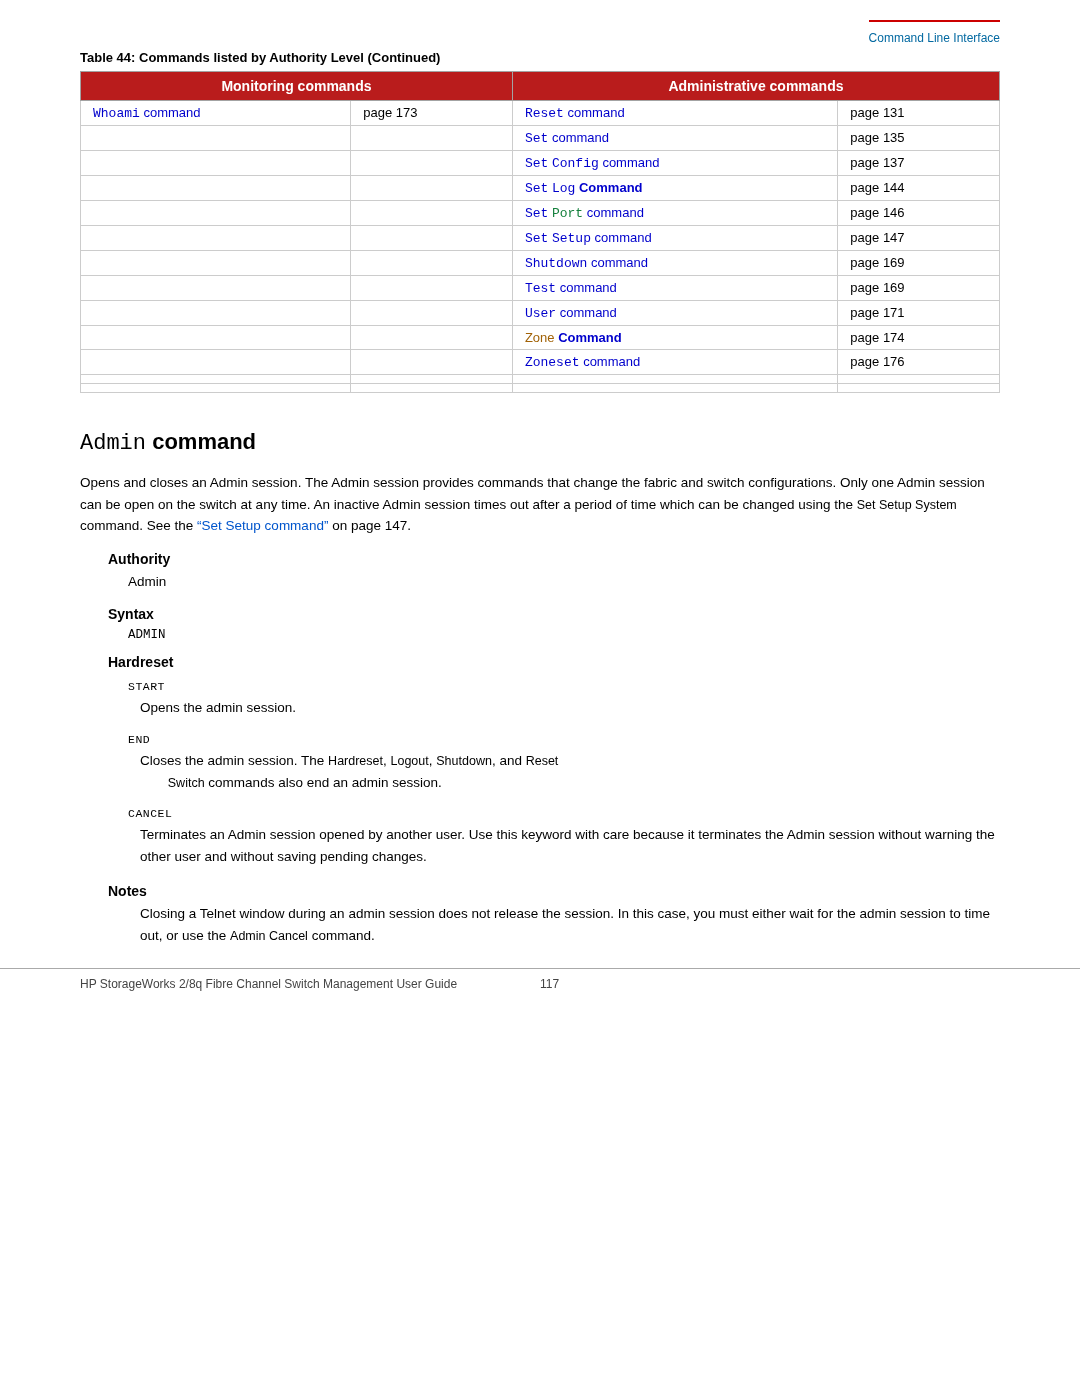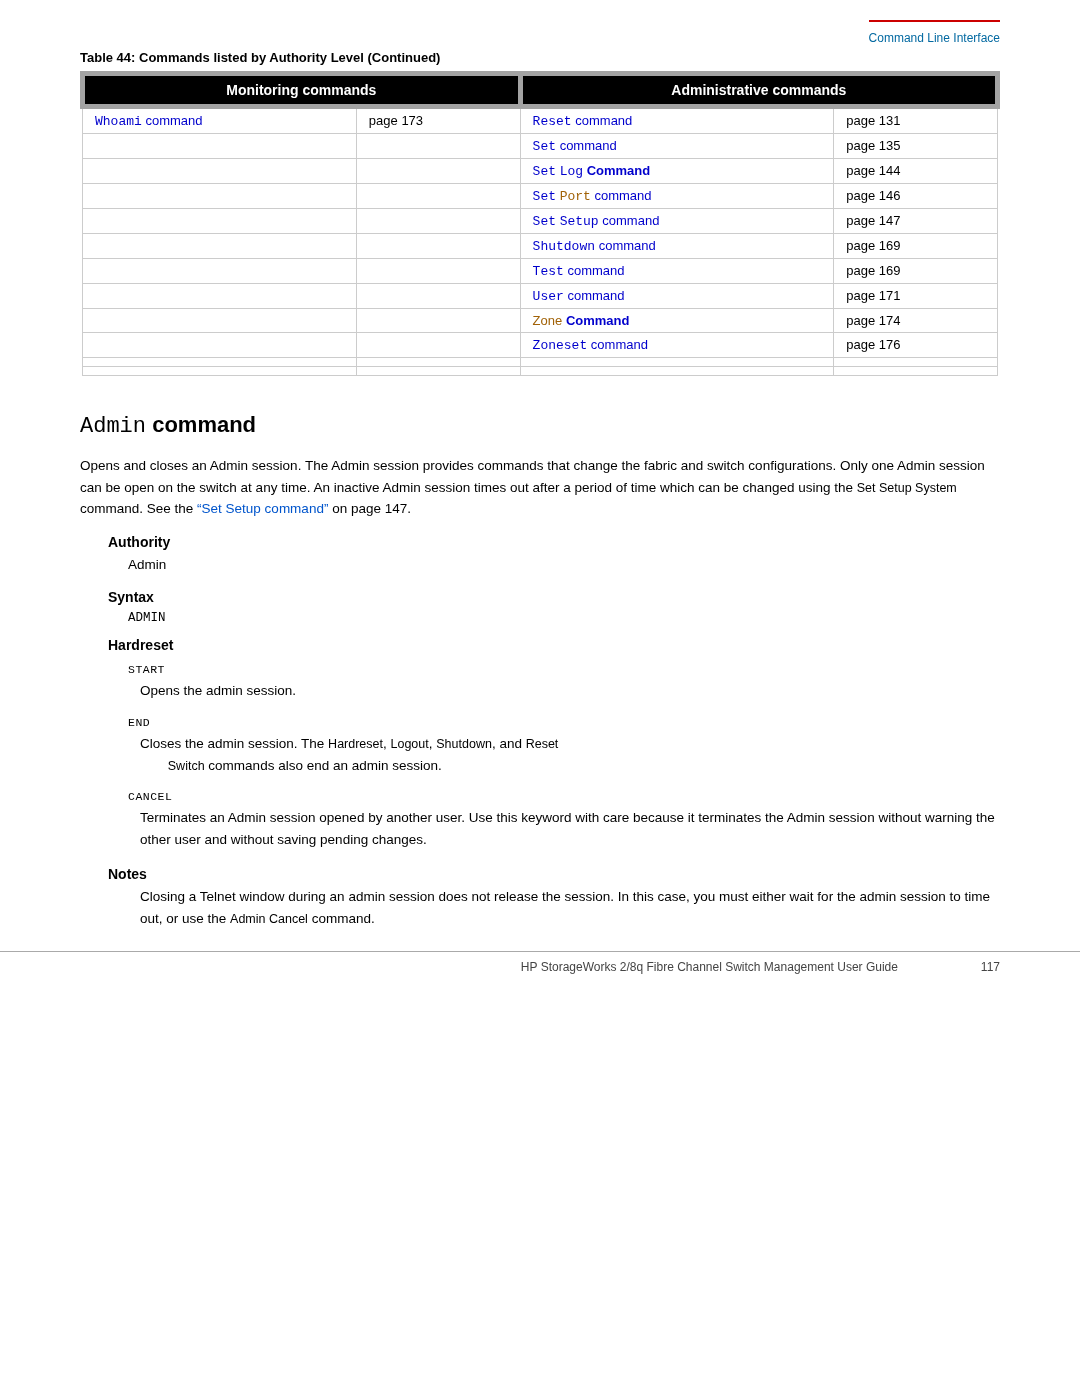--- a/index.html
+++ b/index.html
@@ -35,27 +35,27 @@
       margin-top: 10px;
     }
 
     table.commands-table {
       width: 100%;
       border-collapse: collapse;
       border: 1px solid #ccc;
     }
 
     table.commands-table th {
-      background-color: #000000;
+      background-color: #b91c1c;
       color: #fff;
       font-size: 14px;
       font-weight: bold;
       padding: 6px 8px;
       text-align: center;
-      border: 5px solid #a3a3a3;
+      border: 1px solid #a3a3a3;
     }
 
     table.commands-table td {
       padding: 4px 12px;
       border: 1px solid #ccc;
       font-size: 13px;
       vertical-align: top;
     }
 
     .link-blue { color: #0055cc; text-decoration: none; }
@@ -115,21 +115,21 @@
       margin-bottom: 2px;
     }
 
     .page-footer {
       position: absolute;
       bottom: 30px;
       left: 0;
       right: 0;
       border-top: 1px solid #aaa;
       display: flex;
-      justify-content: flex-end;
+      justify-content: flex-start;
       padding: 8px 80px 0 80px;
       font-size: 12px;
       color: #444;
     }
 
     .col-left { width: 50%; }
 
     .page-num { font-size: 12px; }
 
     .inline-mono { font-family: Liberation Sans, sans-serif; font-size: 12.5px; text-align: right; }
@@ -167,27 +167,33 @@
         </tr>
         <tr>
           <td></td>
           <td></td>
           <td><span style="font-family:'Courier New',monospace;color:#0000cc;">Set</span> <span style="color:#0000cc;">command</span></td>
           <td>page 135</td>
         </tr>
         <tr>
           <td></td>
           <td></td>
+          <td><span style="font-family:'Courier New',monospace;color:#0000cc;">Set</span> <span style="font-family:'Courier New',monospace;color:#0000cc;">Config</span> <span style="color:#0000cc;">command</span></td>
+          <td>page 137</td>
+        </tr>
+        <tr>
+          <td></td>
+          <td></td>
           <td><span style="font-family:'Courier New',monospace;color:#0000cc;">Set</span> <span style="font-family:'Courier New',monospace;color:#0000cc;">Log</span> <span style="color:#0000cc;font-weight:bold;">Command</span></td>
           <td>page 144</td>
         </tr>
         <tr>
           <td></td>
           <td></td>
-          <td><span style="font-family:'Courier New',monospace;color:#0000cc;">Set</span> <span style="font-family:'Courier New',monospace;color:#a16207;">Port</span> <span style="color:#0000cc;">command</span></td>
+          <td><span style="font-family:'Courier New',monospace;color:#0000cc;">Set</span> <span style="font-family:'Courier New',monospace;color:#15803d;">Port</span> <span style="color:#0000cc;">command</span></td>
           <td>page 146</td>
         </tr>
         <tr>
           <td></td>
           <td></td>
           <td><span style="font-family:'Courier New',monospace;color:#0000cc;">Set</span> <span style="font-family:'Courier New',monospace;color:#0000cc;">Setup</span> <span style="color:#0000cc;">command</span></td>
           <td>page 147</td>
         </tr>
         <tr>
           <td></td>

